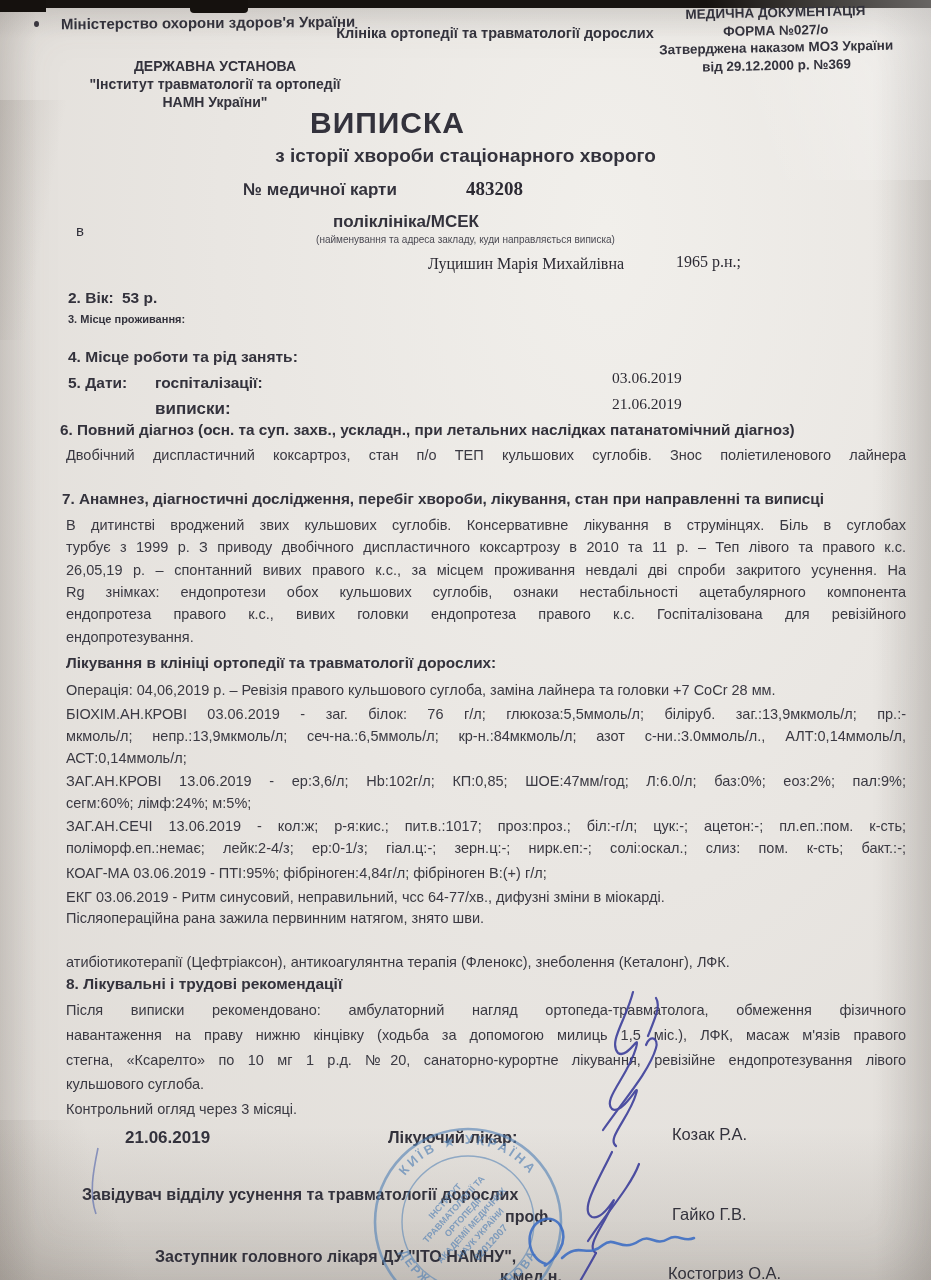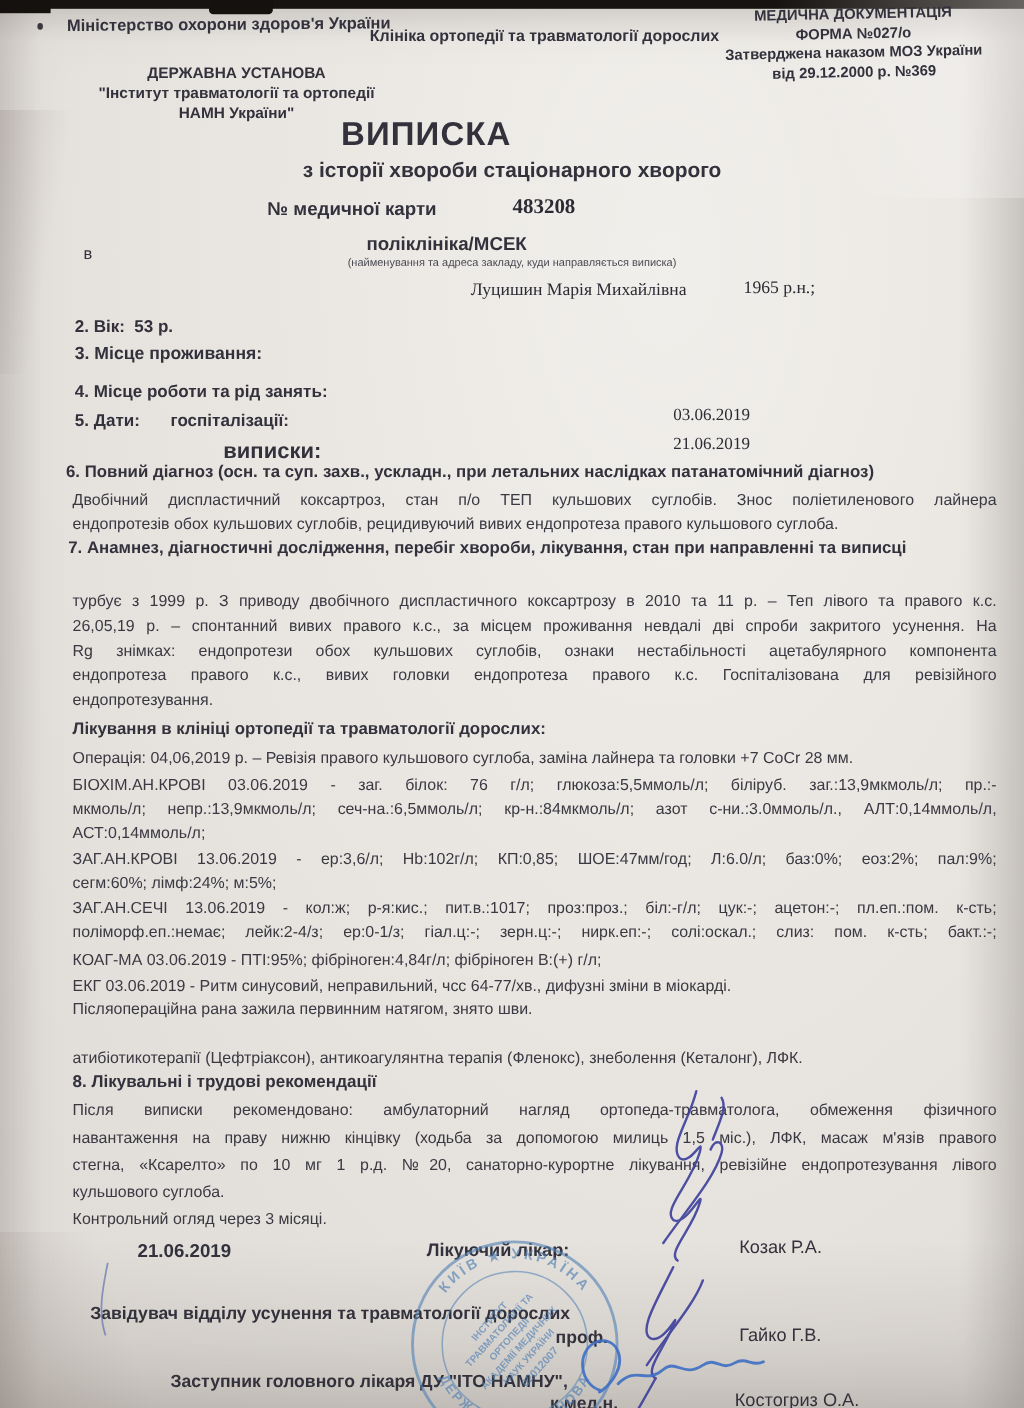--- a/index.html
+++ b/index.html
@@ -62,35 +62,35 @@
   <div class="t" style="left:76px;top:222px;font-size:15px;">в</div>
   <div class="t b ctr" style="left:0;top:212px;width:812px;font-size:17px;">поліклініка/МСЕК</div>
   <div class="t ctr" style="left:0;top:234px;width:931px;font-size:10px;color:#4a4952;">(найменування та адреса закладу, куди направляється виписка)</div>
 
   <div class="t ser" style="left:428px;top:255px;font-size:16px;">Луцишин Марія Михайлівна</div>
   <div class="t ser" style="left:676px;top:253px;font-size:16px;">1965 р.н.;</div>
 
   <div class="t b" style="left:68px;top:289px;font-size:15.5px;">2. Вік:</div>
   <div class="t b" style="left:122px;top:289px;font-size:15.5px;">53 р.</div>
 
-  <div class="t b" style="left:68px;top:313px;font-size:16px;">3. Місце проживання:</div>
+  <div class="t b" style="left:68px;top:313px;font-size:11px;">3. Місце проживання:</div>
 
   <div class="t b" style="left:68px;top:348px;font-size:15.5px;">4. Місце роботи та рід занять:</div>
 
   <div class="t b" style="left:68px;top:374px;font-size:15.5px;">5. Дати:</div>
   <div class="t b" style="left:155px;top:374px;font-size:15.5px;">госпіталізації:</div>
   <div class="t ser" style="left:612px;top:369px;font-size:15.5px;">03.06.2019</div>
-  <div class="t b" style="left:155px;top:399px;font-size:20px;margin-left:48px;">виписки:</div>
+  <div class="t b" style="left:155px;top:399px;font-size:17px;">виписки:</div>
   <div class="t ser" style="left:612px;top:395px;font-size:15.5px;">21.06.2019</div>
 
   <div class="t b" style="left:60px;top:421px;width:860px;font-size:15.3px;">6.   Повний діагноз (осн. та суп. захв., ускладн., при летальних наслідках патанатомічний діагноз)</div>
   <div class="para jl" style="top:444px;">Двобічний диспластичний коксартроз, стан п/о ТЕП кульшових суглобів. Знос поліетиленового лайнера</div>
-  <div class="para ll" style="top:466px;">ендопротезів обох кульшових суглобів, рецидивуючий вивих ендопротеза правого кульшового суглоба.</div>
 
   <div class="t b" style="left:62px;top:490px;width:860px;font-size:15.3px;">7. Анамнез, діагностичні дослідження, перебіг хвороби, лікування, стан при направленні та виписці</div>
+  <div class="para jl" style="top:514px;">В дитинстві вроджений звих кульшових суглобів. Консервативне лікування в струмінцях. Біль в суглобах</div>
   <div class="para jl" style="top:536px;">турбує з 1999 р. З приводу двобічного диспластичного коксартрозу в 2010 та 11 р.  – Теп лівого та правого к.с.</div>
   <div class="para jl" style="top:559px;">26,05,19 р. – спонтанний вивих правого к.с., за місцем проживання невдалі дві спроби закритого усунення. На</div>
   <div class="para jl" style="top:581px;">Rg знімках: ендопротези обох кульшових суглобів, ознаки нестабільності ацетабулярного компонента</div>
   <div class="para jl" style="top:603px;">ендопротеза правого к.с., вивих головки ендопротеза правого к.с. Госпіталізована для ревізійного</div>
   <div class="para ll" style="top:626px;">ендопротезування.</div>
 
   <div class="t b" style="left:66px;top:654px;font-size:15.3px;">Лікування в клініці ортопедії та травматології дорослих:</div>
   <div class="para ll" style="top:679px;">Операція: 04,06,2019 р. – Ревізія правого кульшового суглоба, заміна лайнера та головки +7 CoCr 28 мм.</div>
   <div class="para jl" style="top:703px;">БІОХІМ.АН.КРОВІ 03.06.2019 - заг. білок: 76 г/л;  глюкоза:5,5ммоль/л;  біліруб. заг.:13,9мкмоль/л;  пр.:-</div>
   <div class="para jl" style="top:725px;">мкмоль/л; непр.:13,9мкмоль/л; сеч-на.:6,5ммоль/л; кр-н.:84мкмоль/л; азот с-ни.:3.0ммоль/л., АЛТ:0,14ммоль/л,</div>

